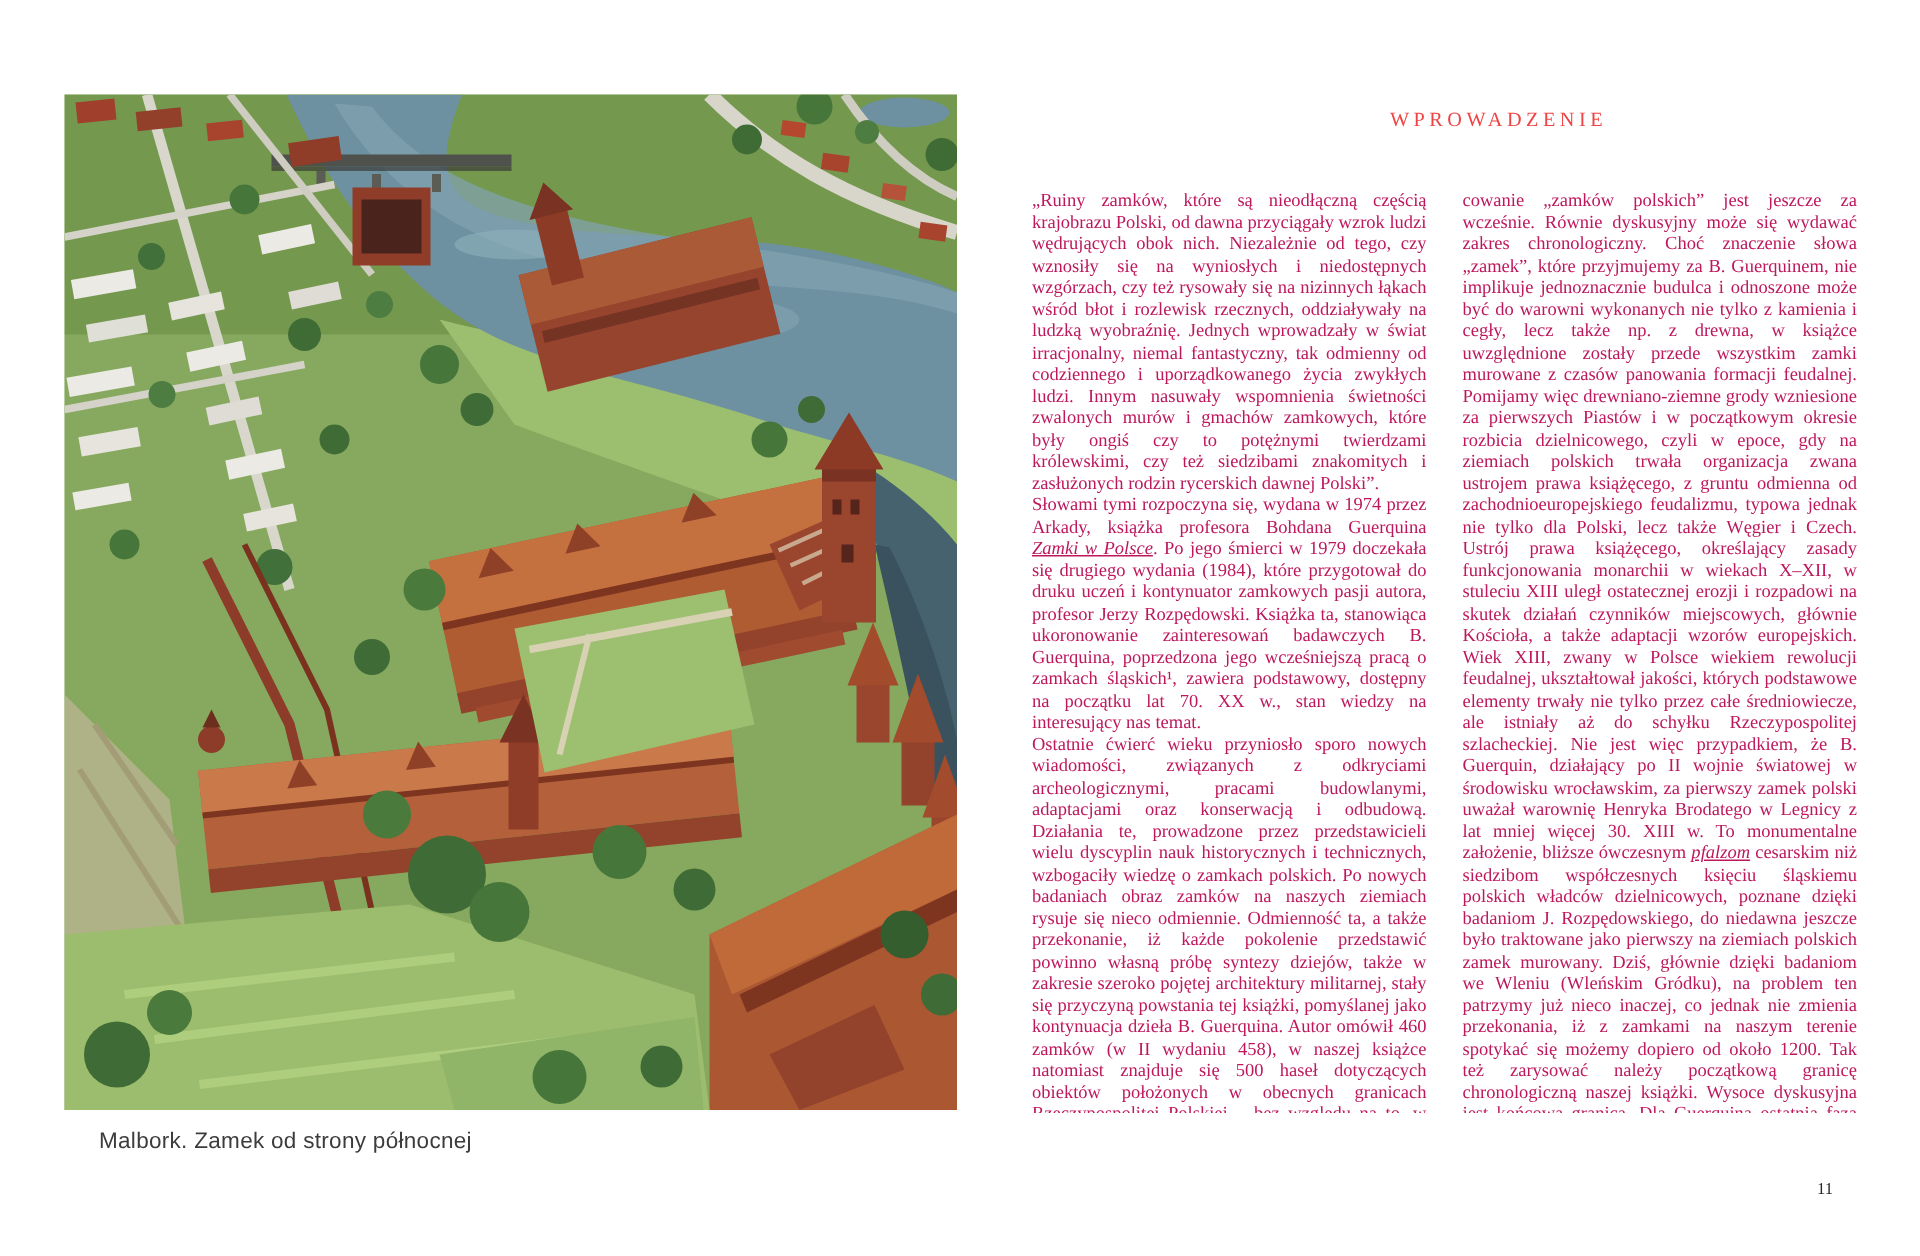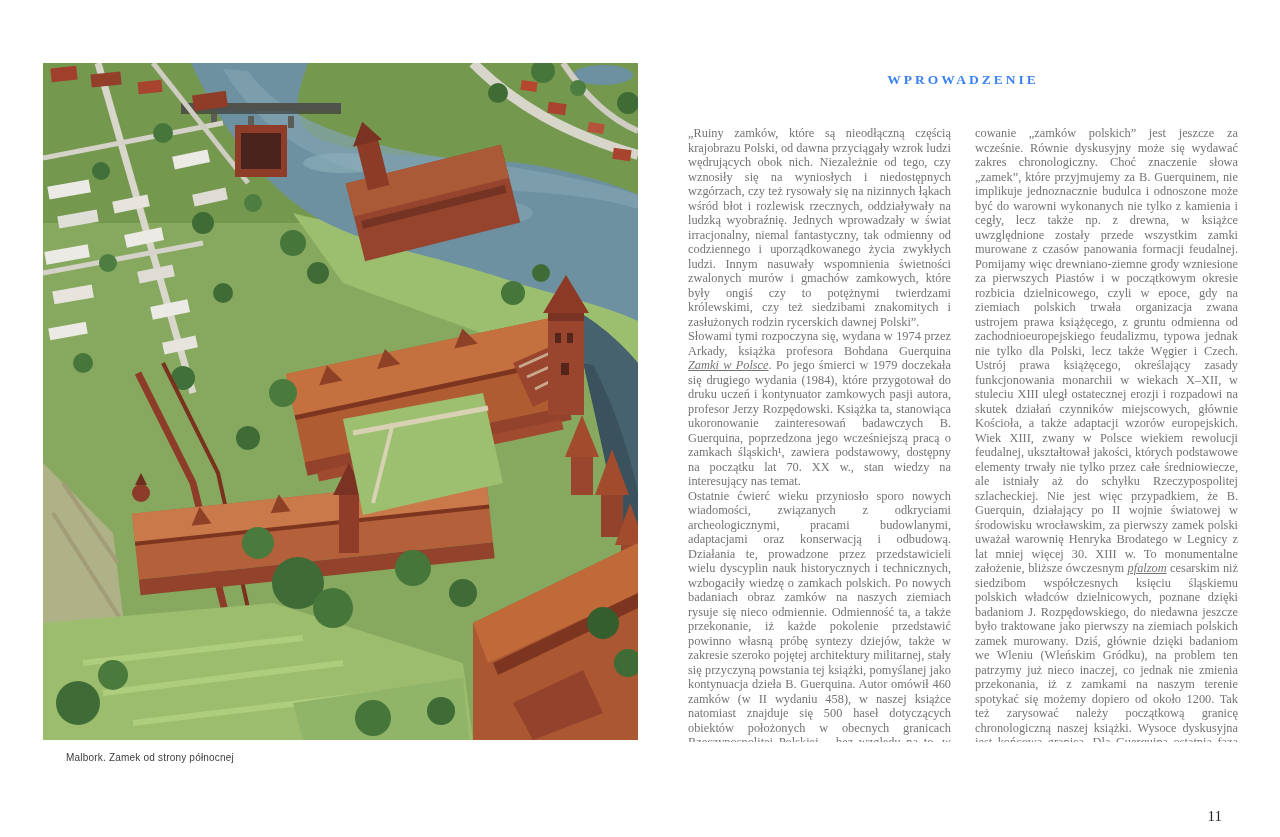--- a/index.html
+++ b/index.html
@@ -12,42 +12,42 @@
 
   
   .photo{
     position:absolute;left:43px;top:63px;width:595px;height:677px;
     overflow:hidden;background:#86a95e;
   }
   .photo svg{display:block;width:595px;height:677px;}
   .caption{
     position:absolute;left:66px;top:752px;
     font-family:"Liberation Sans", sans-serif;
-    font-size:10px;color:#3c3c3c;letter-spacing:.2px;
+    font-size:15px;color:#3c3c3c;letter-spacing:.2px;
   }
 
   
   .heading{
-    position:absolute;left:688px;top:63px;width:550px;
-    text-align:center;font-size:13.5px;font-weight:bold;
-    letter-spacing:3px;color:#3b82f6;
+    position:absolute;left:724px;top:63px;width:550px;
+    text-align:center;font-size:13.5px;font-weight:normal;
+    letter-spacing:3px;color:#ef4444;
   }
   .col{
     position:absolute;top:126px;width:263px;height:616px;overflow:hidden;
-    font-size:12.35px;line-height:14.5px;text-align:justify;color:#737373;
+    font-size:12.35px;line-height:14.5px;text-align:justify;color:#be185d;
     hyphens:auto;
   }
   .col-left{left:688px;}
   .col-right{left:975px;}
   .para{margin:0;padding:0;}
   .para em{font-style:italic;text-decoration:underline;}
 
   .pagenum{
-    position:absolute;left:1160px;top:808px;width:62px;text-align:right;
-    font-size:15px;color:#262626;
+    position:absolute;left:1160px;top:787px;width:62px;text-align:right;
+    font-size:11px;color:#262626;
   }
 </style>
 </head>
 <body>
 
 <div class="spread">
 
   <figure class="photo" style="margin:0">
     <svg viewBox="0 0 595 677" aria-hidden="true">
 

